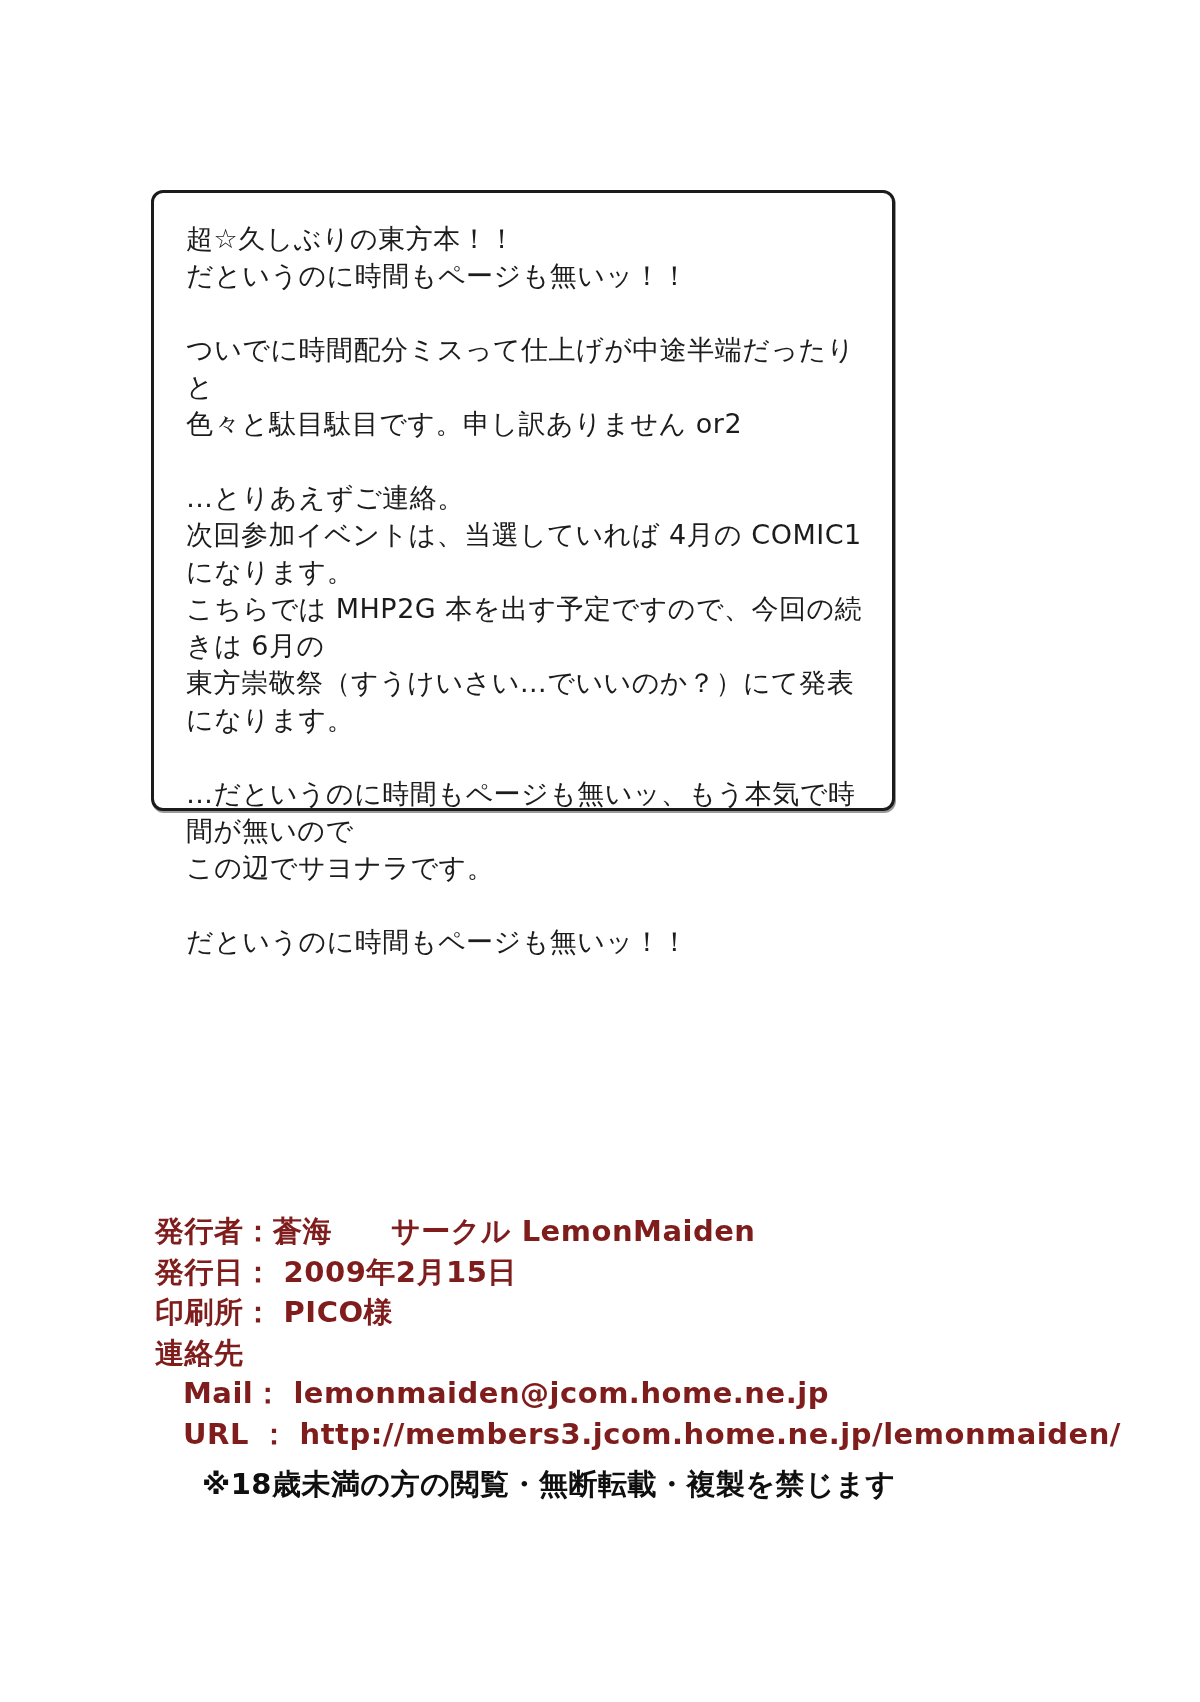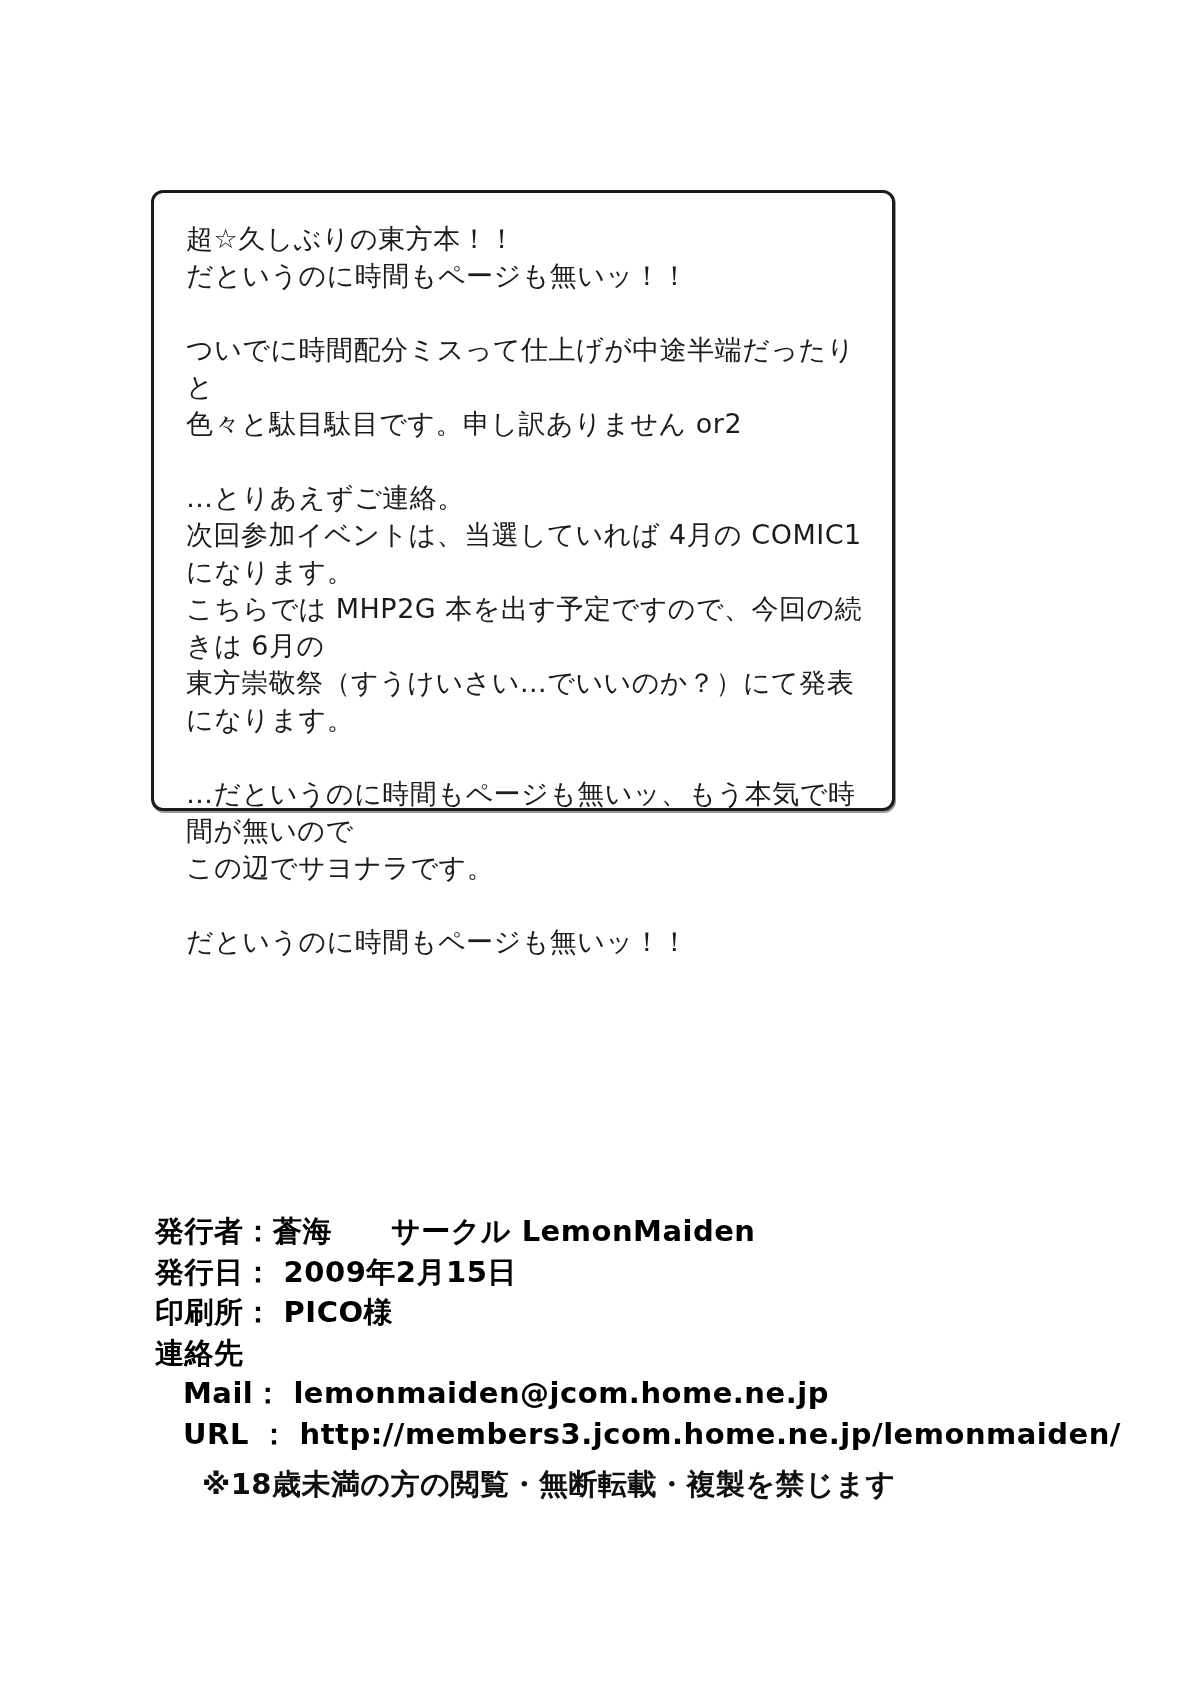--- a/index.html
+++ b/index.html
@@ -29,21 +29,21 @@
     font-size: 27px;
     line-height: 37px;
     min-height: 37px;
     color: #1c1c1c;
     white-space: pre-line;
     letter-spacing: 0.5px;
   }
   .colophon {
     position: absolute;
     left: 155px; top: 1211px;
-    color: #000000;
+    color: #7f1d1d;
     font-weight: bold;
   }
   .col-line {
     font-size: 29px;
     line-height: 40.5px;
     min-height: 40.5px;
     white-space: pre-line;
     letter-spacing: 0.5px;
   }
   .col-line.indent { padding-left: 28px; }

